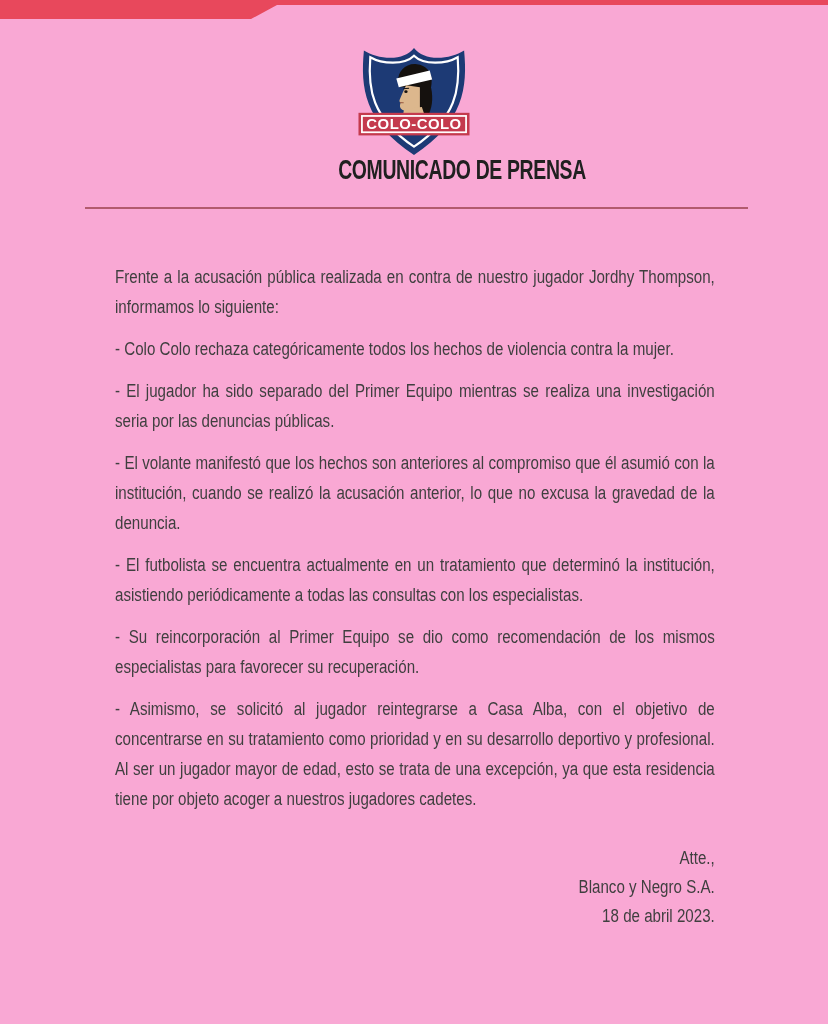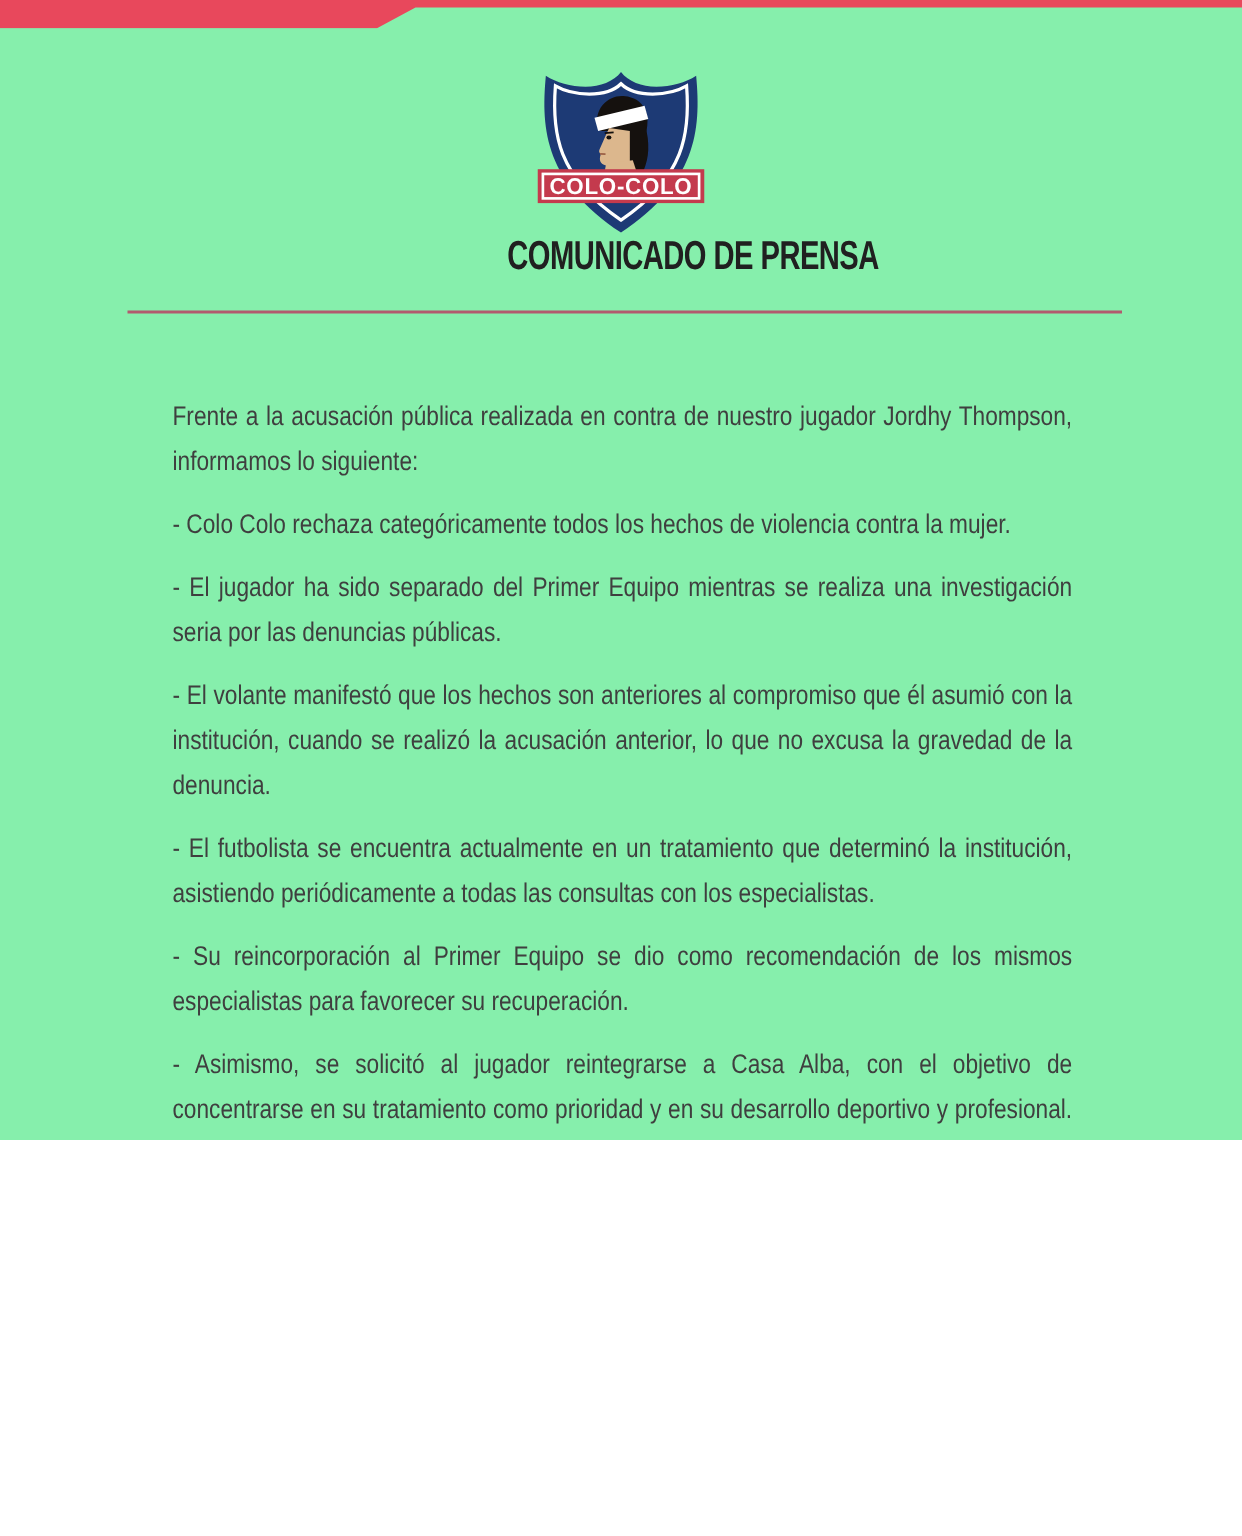--- a/index.html
+++ b/index.html
@@ -1,20 +1,20 @@
 <!DOCTYPE html>
 <html><head>
 <meta charset="utf-8">
 <style>
   html, body { margin: 0; padding: 0; background: #ffffff; }
   .page {
     position: relative;
     width: 828px;
-    height: 760px;
-    background: #86efac;
+    height: 1024px;
+    background: #f9a8d4;
     overflow: hidden;
     font-family: "Liberation Sans", sans-serif;
   }
   
   .top-banner {
     position: absolute;
     top: 0; left: 0;
     width: 828px; height: 19px;
     background: #e8485c;
     clip-path: polygon(0 0, 828px 0, 828px 5px, 277px 5px, 251px 19px, 0 19px);

